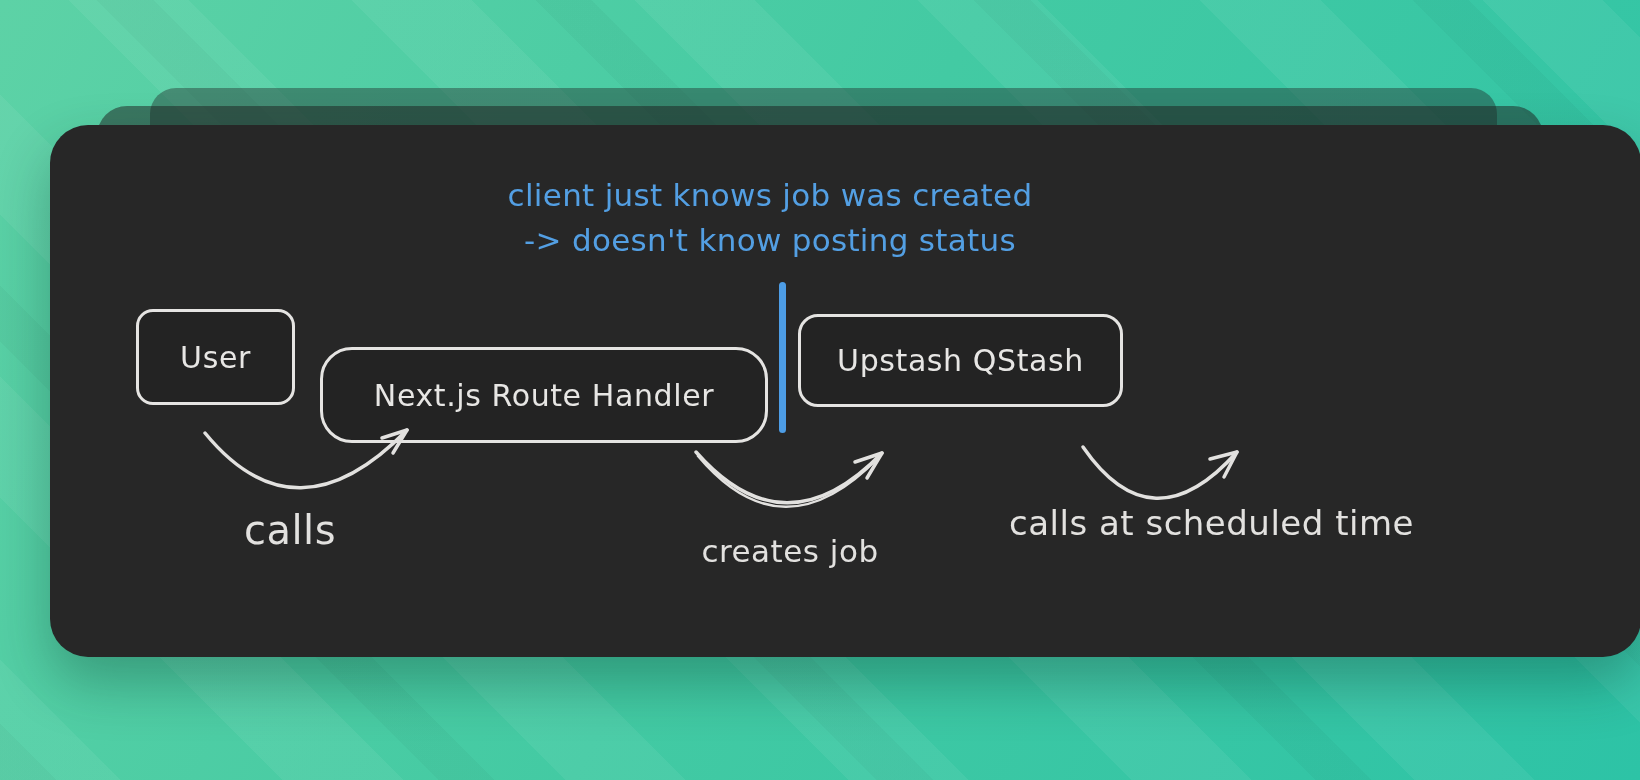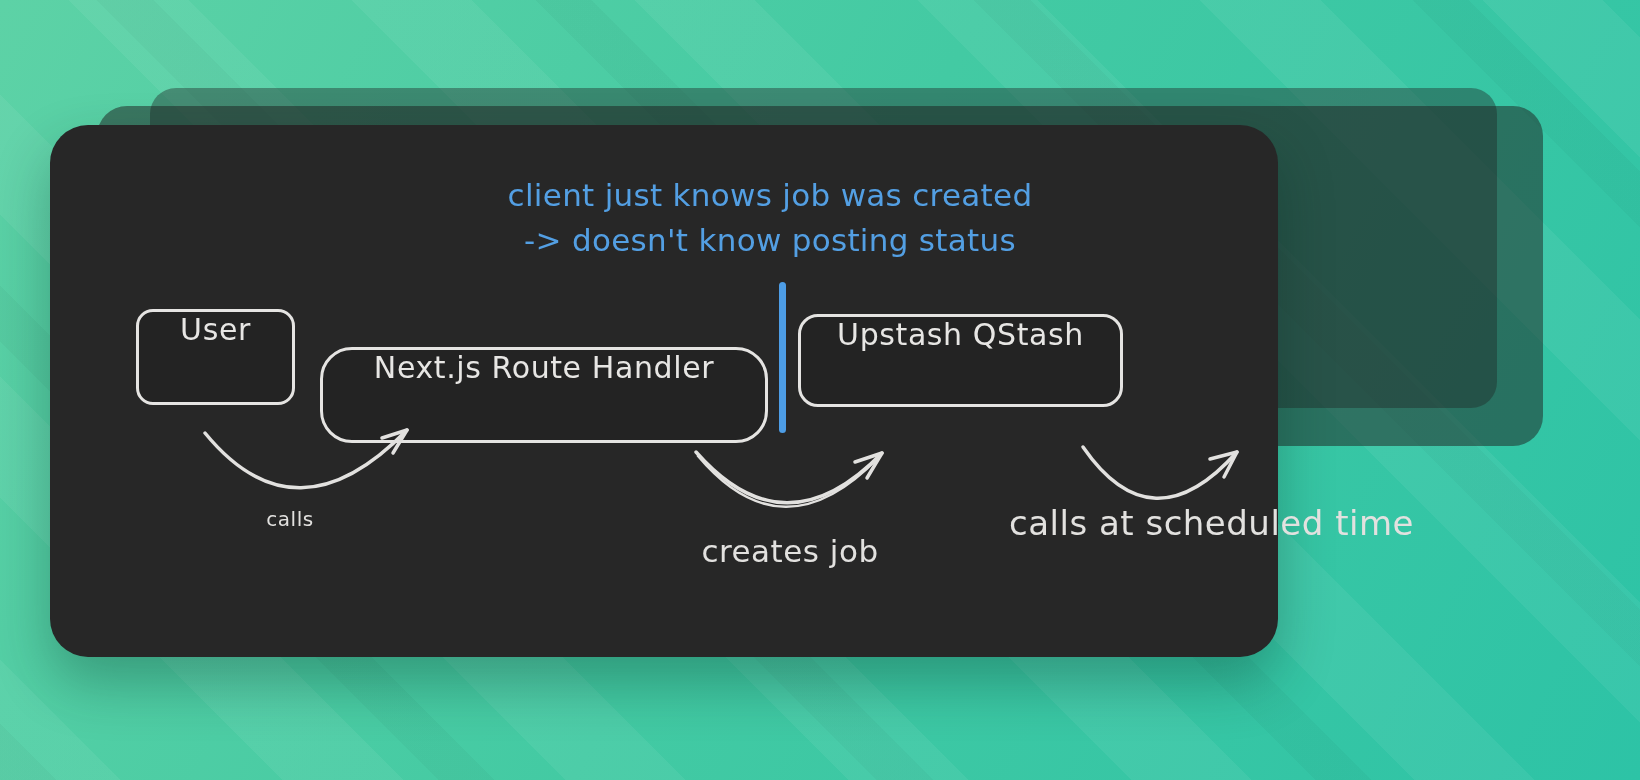--- a/index.html
+++ b/index.html
@@ -13,47 +13,47 @@
   }
   .stack-back {
     position:absolute; left:150px; top:88px; width:1347px; height:320px;
     border-radius:26px; background:rgba(31,36,34,0.40);
   }
   .stack-mid {
     position:absolute; left:97px; top:106px; width:1446px; height:340px;
     border-radius:30px; background:rgba(31,36,34,0.52);
   }
   .card {
-    position:absolute; left:50px; top:125px; width:1228px; height:532px;
+    position:absolute; left:50px; top:125px; width:1591px; height:532px;
     border-radius:38px; background:#272727;
     box-shadow:0 26px 55px rgba(0,40,30,0.30);
   }
   .annotation {
     position:absolute; left:290px; top:48px; width:860px;
     text-align:center; color:#539fe3; font-size:31px; line-height:45px;
     font-weight:500; letter-spacing:0.3px; white-space:nowrap;
   }
   .divider {
     position:absolute; left:729px; top:157px; width:7px; height:151px;
     border-radius:4px; background:#4d9de6;
   }
   .node {
     position:absolute; box-sizing:border-box;
     border:3px solid #e5e4e2; border-radius:17px; background:#232323;
-    display:flex; justify-content:center;
+    display:flex; align-items:center; justify-content:center;
     color:#e7e6e4; font-size:30px; letter-spacing:0.6px; white-space:nowrap;
   }
   .node-user    { left:86px;  top:184px; width:159px; height:96px; }
   .node-route   { left:270px; top:186px; width:448px; height:96px; border-radius:32px;margin-top:36px; }
   .node-qstash  { left:748px; top:189px; width:325px; height:93px; border-radius:20px; }
   .node-posting { left:1105px;top:189px; width:332px; height:92px; }
   .arrow { position:absolute; }
   .arrow path, .arrow polyline { fill:none; stroke:#e2e1df; stroke-width:3.5; stroke-linecap:round; stroke-linejoin:round; }
   .edge-label {
-    position:absolute; color:#e2e1df; font-size:20px; letter-spacing:0.5px; white-space:nowrap;
+    position:absolute; color:#e2e1df; font-size:40px; letter-spacing:0.5px; white-space:nowrap;
   }
   .label-calls   { left:180px; top:382px; width:120px; text-align:center; }
   .label-creates { left:615px; top:408px; width:250px; text-align:center; font-size:31px; }
   .label-sched   { left:947px; top:378px; line-height:40px; font-size:34px; }
   .label-sched .l1 { padding-left:12px; }
 </style>
 </head>
 <body>
 
 <div class="canvas">

